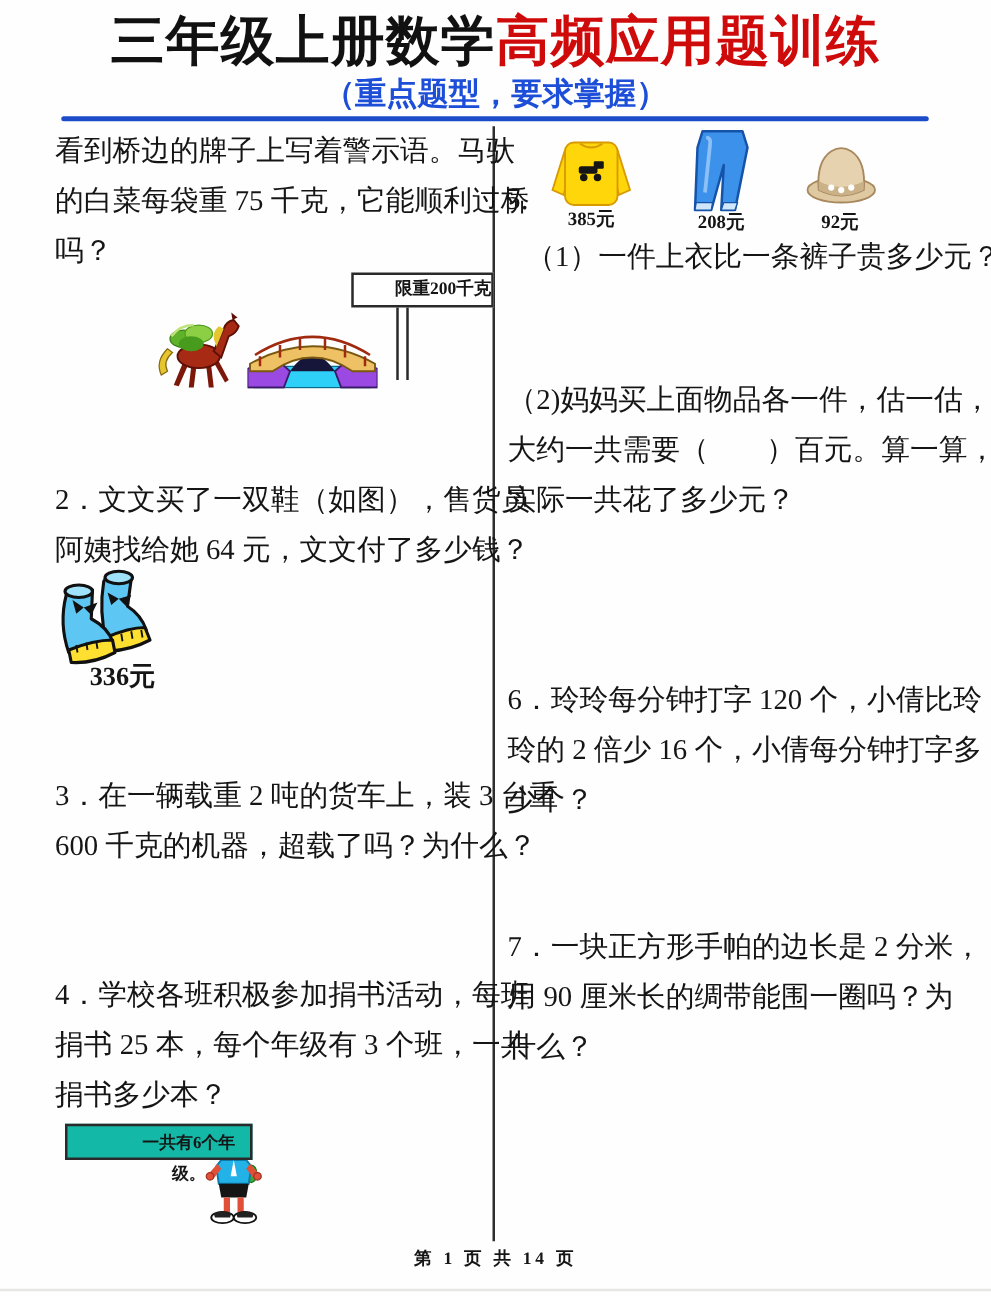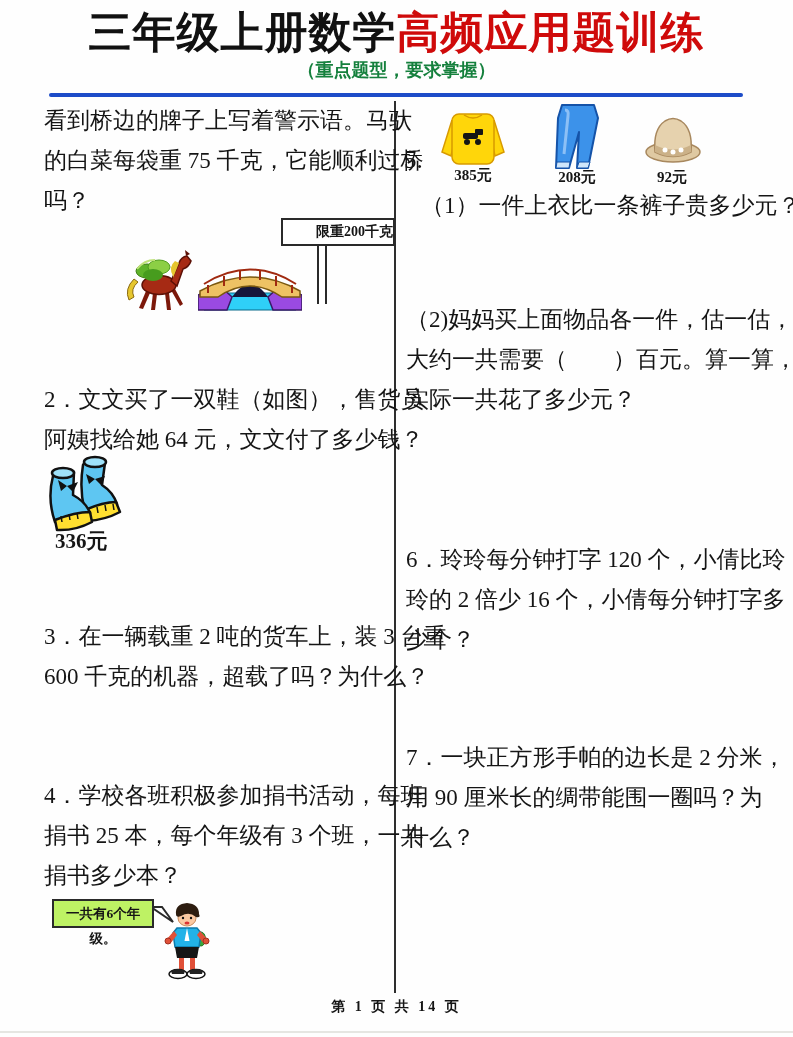--- a/index.html
+++ b/index.html
@@ -5,21 +5,21 @@
   html,body{margin:0;padding:0;background:#ffffff;}
   .page{position:relative;width:793px;height:1037px;background:#fefefe;overflow:hidden;
         font-family:"Liberation Serif","DejaVu Serif",serif;color:#151515;}
   
   .title{position:absolute;top:4px;left:0;width:100%;text-align:center;
          font-family:"Liberation Sans","DejaVu Sans",sans-serif;
          font-size:43px;font-weight:bold;letter-spacing:1px;margin:0;}
   .t-black{color:#111111;}
   .t-red{color:#cf0a0a;}
   .subtitle{position:absolute;top:58px;left:0;width:100%;text-align:center;
-            font-size:18px;font-weight:600;color:#15803d;}
+            font-size:25px;font-weight:600;color:#1d4ed8;}
   .rule{position:absolute;top:93px;left:49px;width:694px;height:4px;background:#1d4cc8;border-radius:2px;}
   .vdivider{position:absolute;left:394px;top:101px;width:2px;height:892px;background:#2e2e2e;}
   .bottom-edge{position:absolute;left:0;bottom:4px;width:100%;height:2px;background:#e6e6e2;}
   
   .prob{position:absolute;font-size:23px;line-height:40px;font-weight:500;white-space:nowrap;}
   .p1{left:44px;top:101px;width:350px;}
   .p2{left:44px;top:380px;width:350px;}
   .p3{left:44px;top:617px;width:350px;}
   .p4{left:44px;top:776px;width:350px;}
   .q1{left:421px;top:186px;width:370px;}
@@ -29,24 +29,24 @@
   .pnum5{position:absolute;left:404px;top:146px;font-size:25px;font-weight:500;}
   
   .sign{position:absolute;left:281px;top:218px;width:110px;height:24px;border:2px solid #2a2a2a;
         background:#ffffff;font-size:14px;line-height:24px;text-align:right;font-weight:600;z-index:3;}
   .post{position:absolute;left:317px;top:244px;width:6px;height:60px;background:#ffffff;
         border-left:2px solid #2a2a2a;border-right:2px solid #2a2a2a;z-index:2;}
   
   .horse{position:absolute;left:122px;top:249px;}
   .bridge{position:absolute;left:198px;top:257px;}
   .boots{position:absolute;left:45px;top:452px;}
-  .price-336{position:absolute;left:55px;top:527px;width:86px;
+  .price-336{position:absolute;left:55px;top:527px;width:86px;text-align:center;
              font-size:21px;font-weight:700;}
   .bubble{position:absolute;left:52px;top:899px;width:98px;height:25px;border:2px solid #2a2a2a;
-          background:#bef264;font-size:13.5px;line-height:25px;text-align:center;font-weight:600;z-index:3;}
+          background:#14b8a6;font-size:13.5px;line-height:25px;text-align:center;font-weight:600;z-index:3;padding-left:48px;}
   .bubble-tail{position:absolute;left:151px;top:906px;z-index:2;}
   .boy{position:absolute;left:163px;top:901px;}
   .item-sweater{position:absolute;left:438px;top:106px;}
   .item-jeans{position:absolute;left:552px;top:102px;}
   .item-hat{position:absolute;left:645px;top:114px;}
   .lbl{position:absolute;text-align:center;font-size:15px;font-weight:700;}
   .lbl-385{left:438px;top:166px;width:70px;}
   .lbl-208{left:540px;top:168px;width:74px;}
   .lbl-92{left:640px;top:168px;width:64px;}
   .footer{position:absolute;top:998px;left:0;width:100%;text-align:center;

